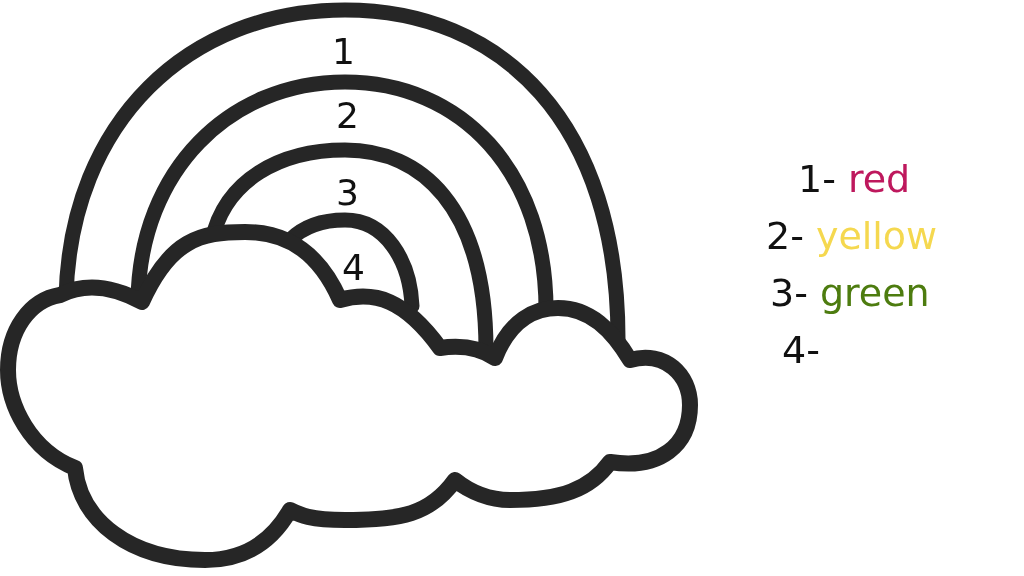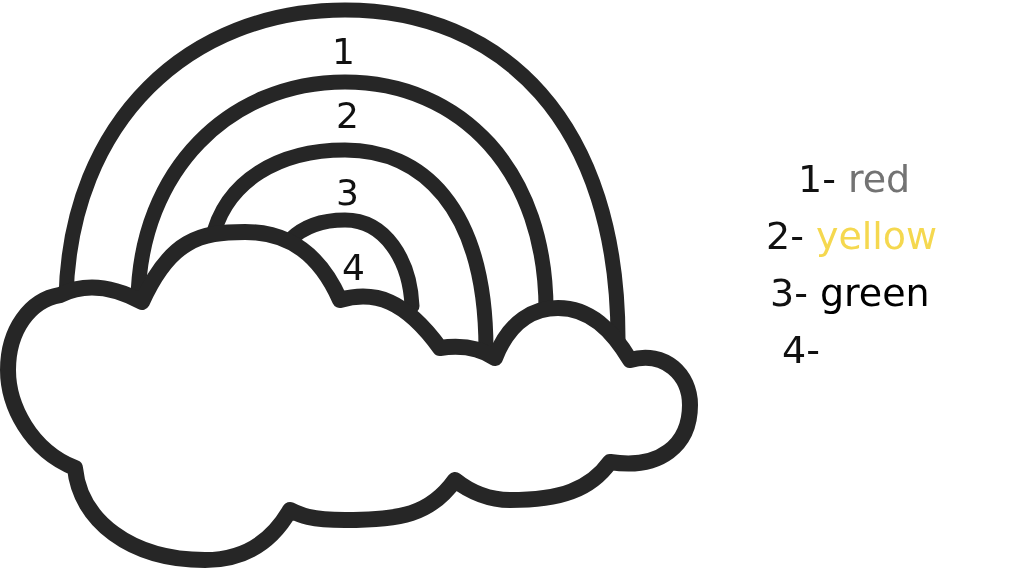--- a/index.html
+++ b/index.html
@@ -47,26 +47,26 @@
 
   <text class="num" x="332" y="64">1</text>
   <text class="num" x="336" y="128">2</text>
   <text class="num" x="336" y="205">3</text>
   <text class="num" x="342" y="280">4</text>
 </svg>
 
 <div class="legend">
   <div class="legend-row r1">
     <span class="key">1-</span>
-    <span style="color:#737373">red</span>
+    <span style="color:#be185d">red</span>
   </div>
   <div class="legend-row r2">
     <span class="key">2-</span>
     <span style="color:#f5d84f">yellow</span>
   </div>
   <div class="legend-row r3">
     <span class="key">3-</span>
-    <span style="color:#000000">green</span>
+    <span style="color:#4d7c0f">green</span>
   </div>
   <div class="legend-row r4">
     <span class="key">4-</span>
   </div>
 </div>
 
 </body></html>

